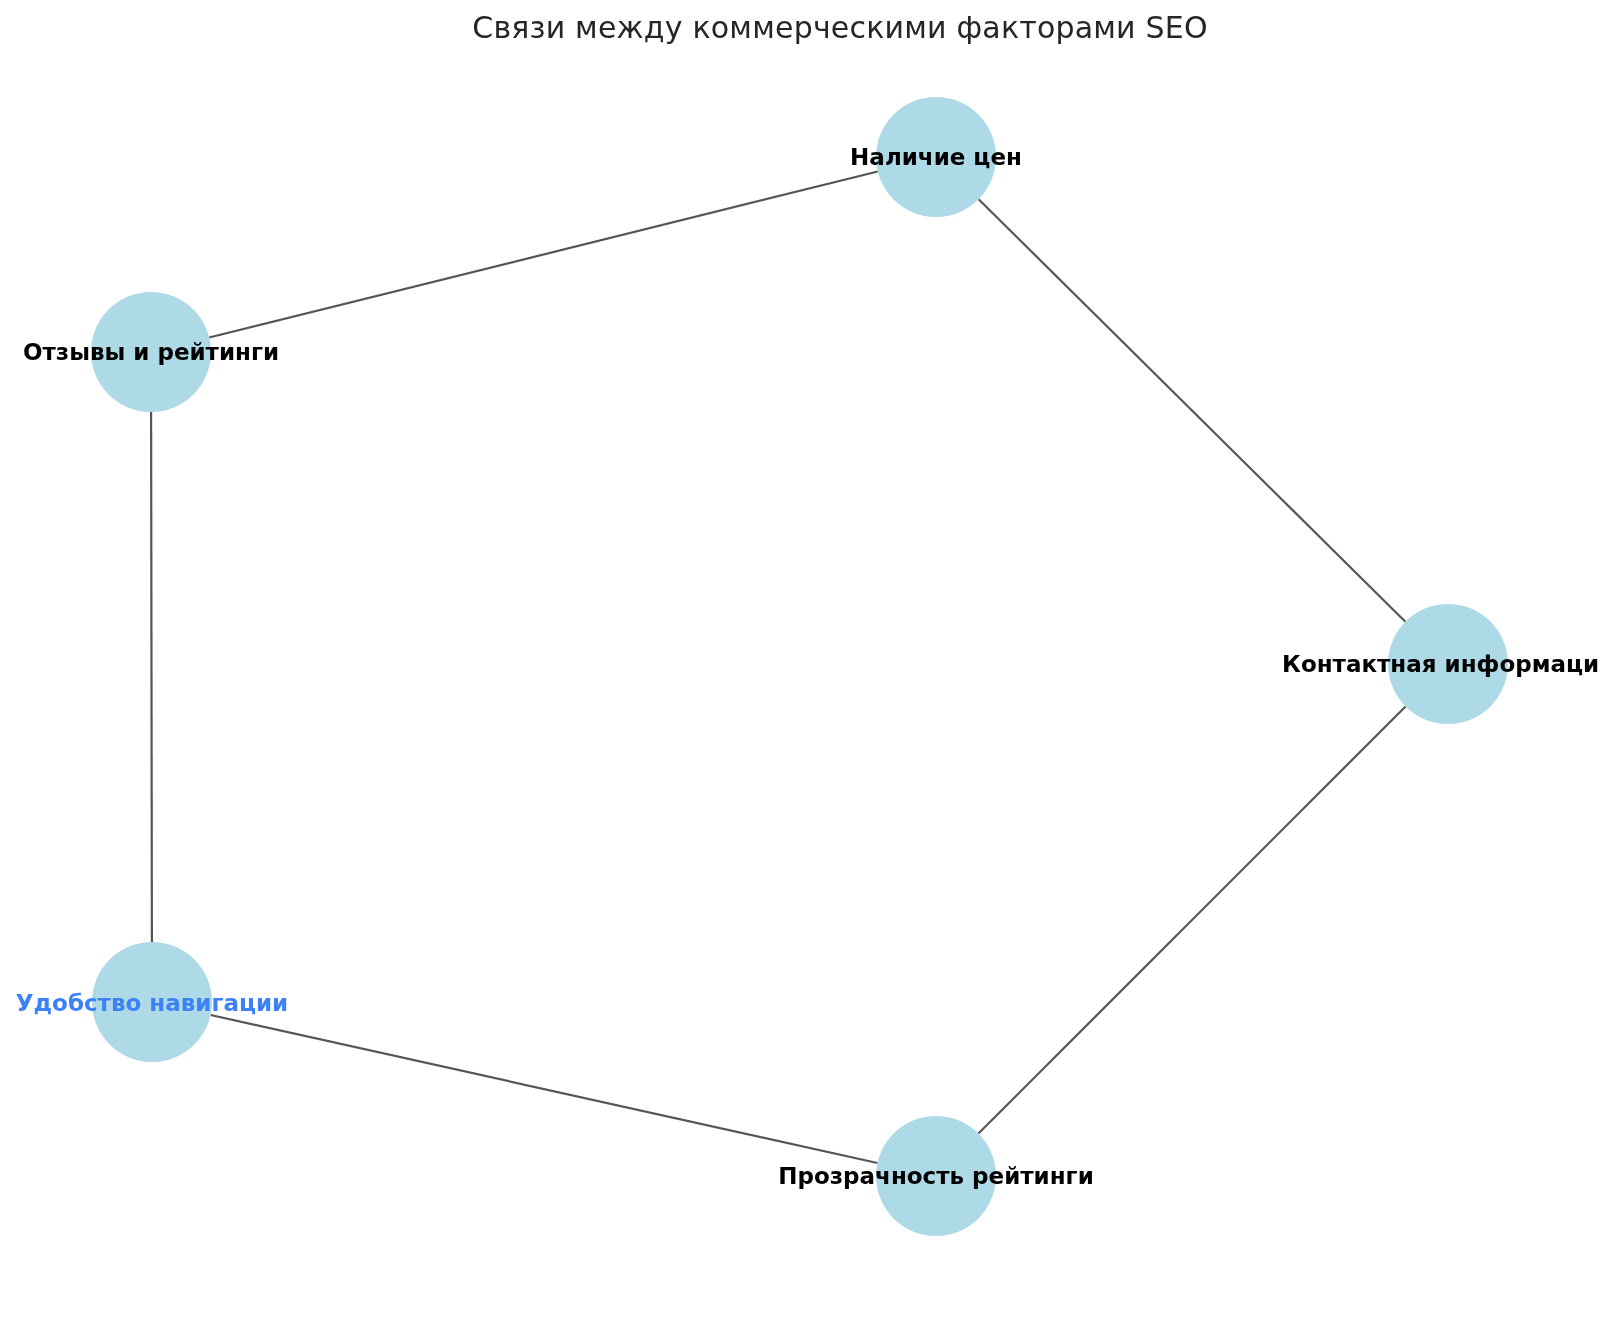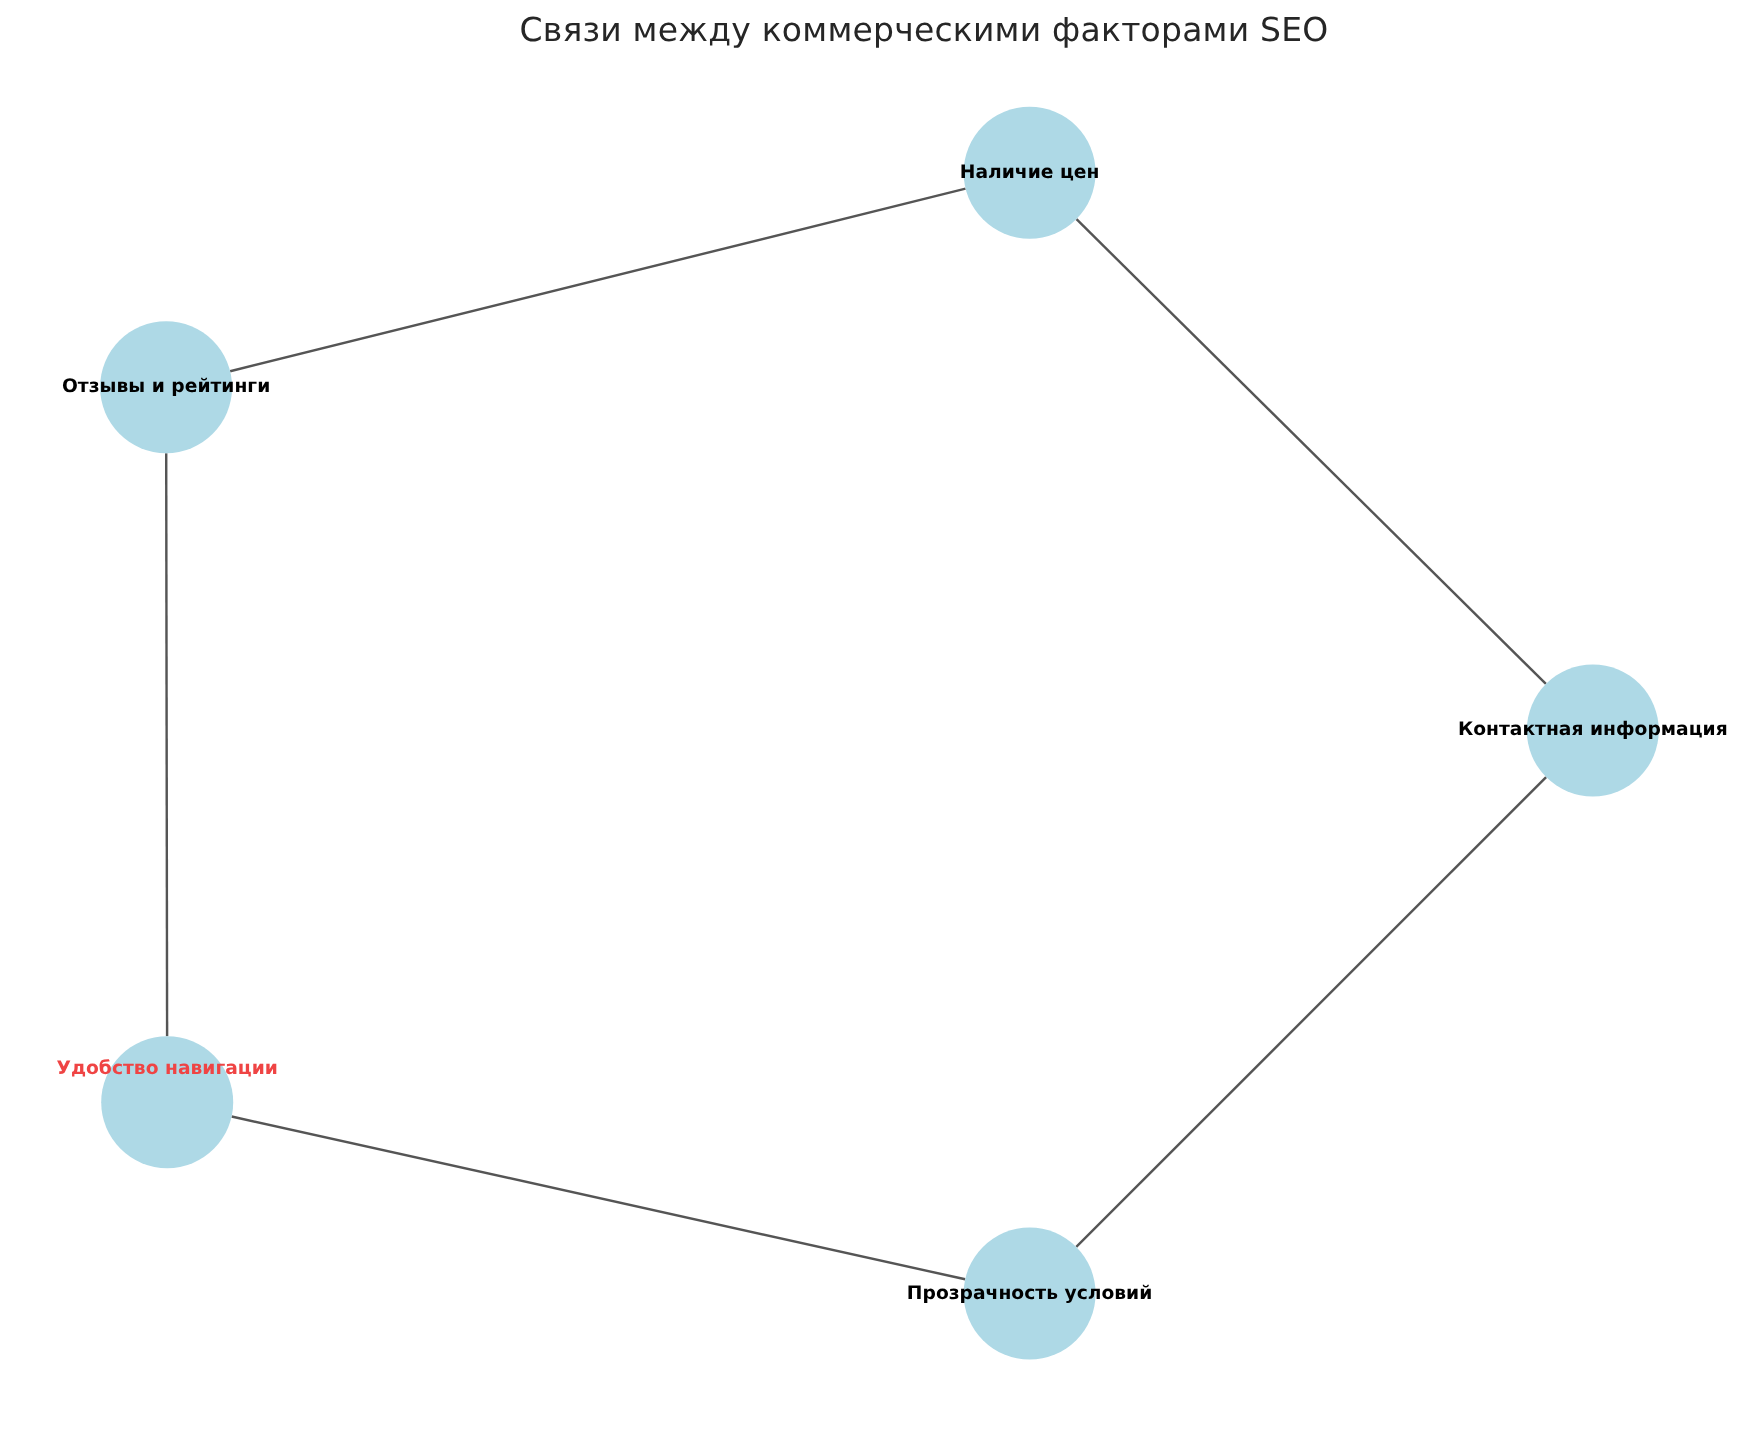--- a/index.html
+++ b/index.html
@@ -43,21 +43,21 @@
     stroke-width: 2.2;
     fill: none;
   }
   .node-circle {
     fill: #aed9e6;
     stroke: none;
   }
   .node-label {
     position: absolute;
     font-family: "DejaVu Sans", sans-serif;
-    font-size: 17px;
+    font-size: 23px;
     font-weight: bold;
     color: #000000;
     white-space: nowrap;
     transform: translate(-50%, -50%);
     pointer-events: none;
     line-height: 1;
   }
 </style>
 </head>
 <body>
@@ -80,17 +80,17 @@
         <circle cx="1448" cy="664" r="60" class="node-circle" fill="#aed9e6"></circle>
         <circle cx="152" cy="1002" r="60" class="node-circle" fill="#aed9e6"></circle>
         <circle cx="936" cy="1176" r="60" class="node-circle" fill="#aed9e6"></circle>
       </g>
   </svg>
 
   <div id="labels-layer">
       <div class="node-label" style="left: 936px; top: 157px; color: rgb(0, 0, 0);">Наличие цен</div>
       <div class="node-label" style="left: 151px; top: 352px; color: rgb(0, 0, 0); text-align: right;">Отзывы и рейтинги</div>
       <div class="node-label" style="left: 1448px; top: 664px; color: rgb(0, 0, 0);">Контактная информация</div>
-      <div class="node-label" style="left: 152px; top: 972px; color: #ef4444;">Удобство навигации</div>
-      <div class="node-label" style="left: 936px; top: 1176px; color: rgb(0, 0, 0);">Прозрачность условий</div>
+      <div class="node-label" style="left: 152px; top: 1003px; color: #3b82f6;">Удобство навигации</div>
+      <div class="node-label" style="left: 936px; top: 1176px; color: rgb(0, 0, 0);">Прозрачность рейтинги</div>
     </div>
 
 </div>
 
 </body></html>

